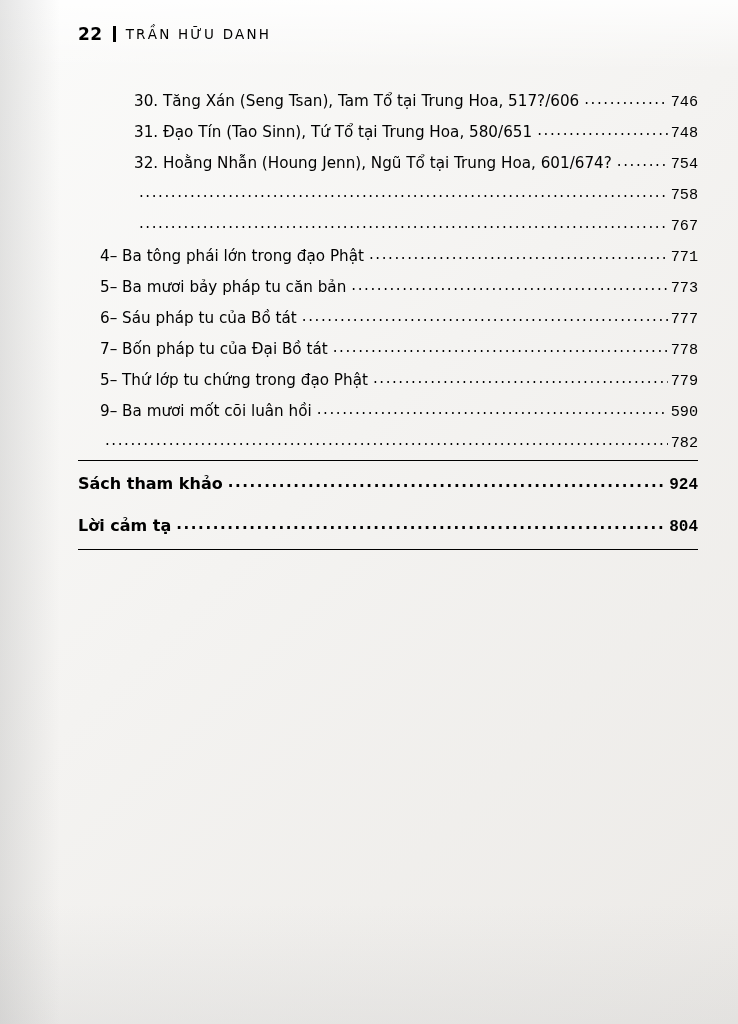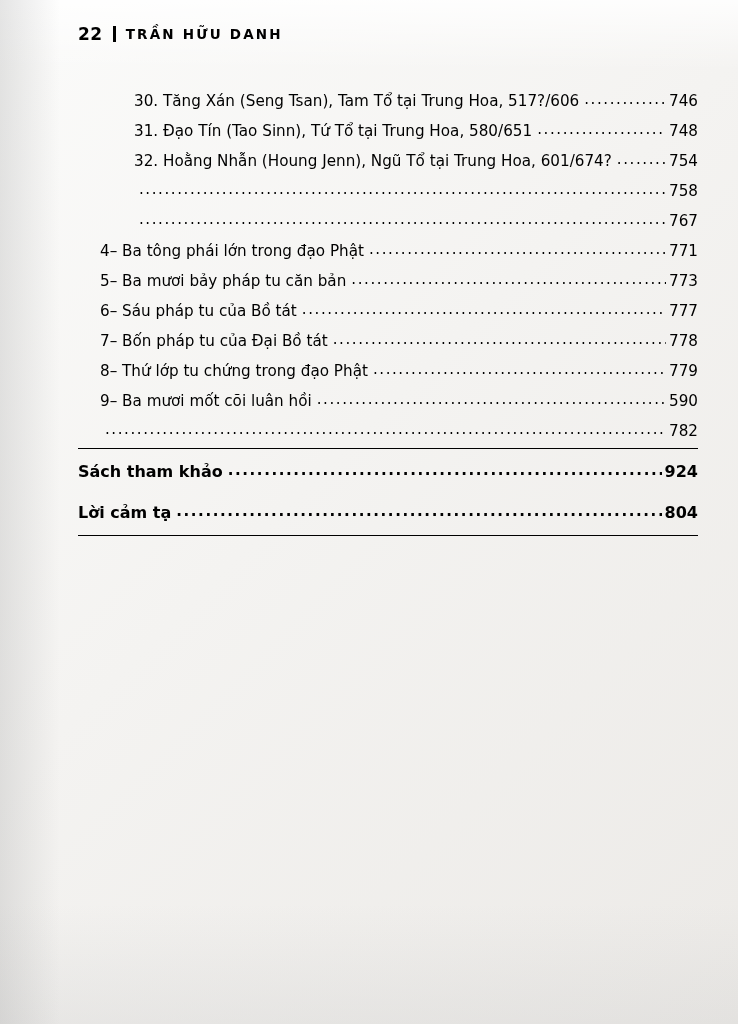--- a/index.html
+++ b/index.html
@@ -66,21 +66,21 @@
     color: #000;
   }
   .header-rule {
     width: 3px;
     height: 16px;
     background: #000;
     display: inline-block;
   }
   .running-head {
     font-size: 13.5px;
-    font-weight: bold;
+    font-weight: normal;
     letter-spacing: 2.2px;
     color: #000;
     text-transform: uppercase;
   }
 
   
   .toc {
     position: absolute;
     left: 78px;
     top: 86px;
@@ -107,20 +107,21 @@
     overflow: hidden;
     white-space: nowrap;
     font-size: 15px;
     letter-spacing: 1.6px;
     color: #000;
     transform: translateY(-2px);
   }
   .toc-page {
     white-space: nowrap;
     font-size: 15.2px;
+    font-family: Liberation Mono, monospace;
   }
 
   .toc-row.bold .toc-label,
   .toc-row.bold .toc-page { font-weight: bold; }
 
   .toc-row.section {
     font-size: 16px;
     font-weight: bold;
     padding-top: 13px;
     padding-bottom: 8px;
@@ -249,21 +250,21 @@
         <span class="toc-label">6– Sáu pháp tu của Bồ tát</span>
         <span class="toc-dots">............................................................................................................................................................</span>
         <span class="toc-page">777</span>
       </div>
       <div class="toc-row indent-0">
         <span class="toc-label">7– Bốn pháp tu của Đại Bồ tát</span>
         <span class="toc-dots">............................................................................................................................................................</span>
         <span class="toc-page">778</span>
       </div>
       <div class="toc-row indent-0">
-        <span class="toc-label">8– Thứ lớp tu chứng trong đạo Phật</span>
+        <span class="toc-label">5– Thứ lớp tu chứng trong đạo Phật</span>
         <span class="toc-dots">............................................................................................................................................................</span>
         <span class="toc-page">779</span>
       </div>
       <div class="toc-row indent-0">
         <span class="toc-label">9– Ba mươi mốt cõi luân hồi</span>
         <span class="toc-dots">............................................................................................................................................................</span>
         <span class="toc-page">590</span>
       </div>
       <div class="toc-row indent-0">
         <span class="toc-dots">............................................................................................................................................................</span>

